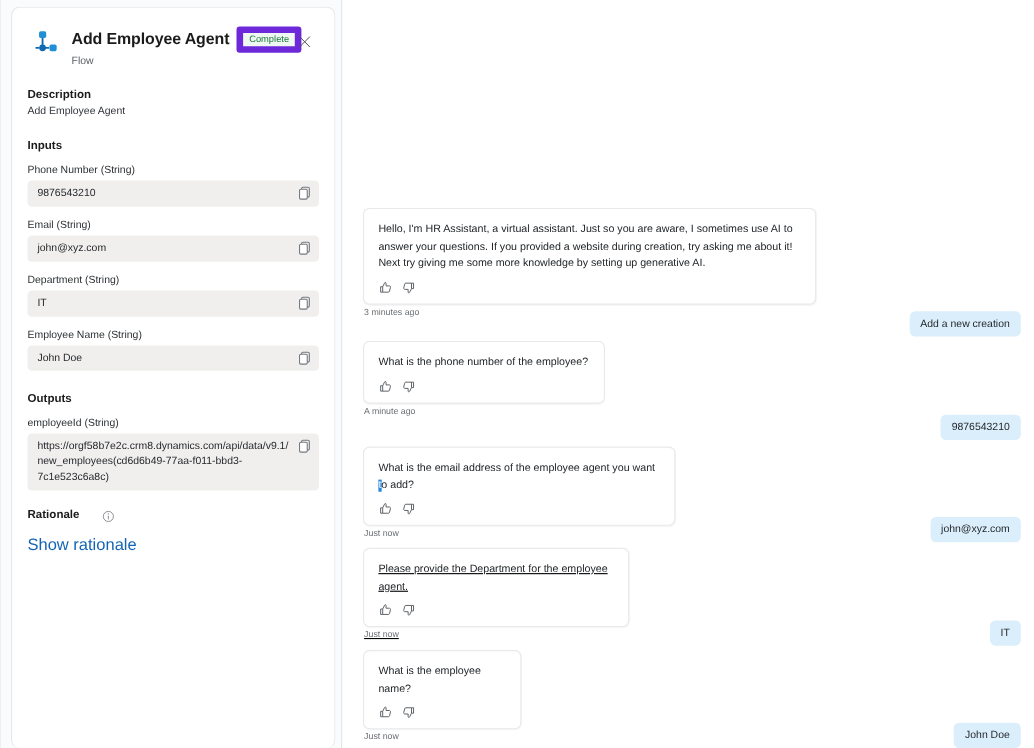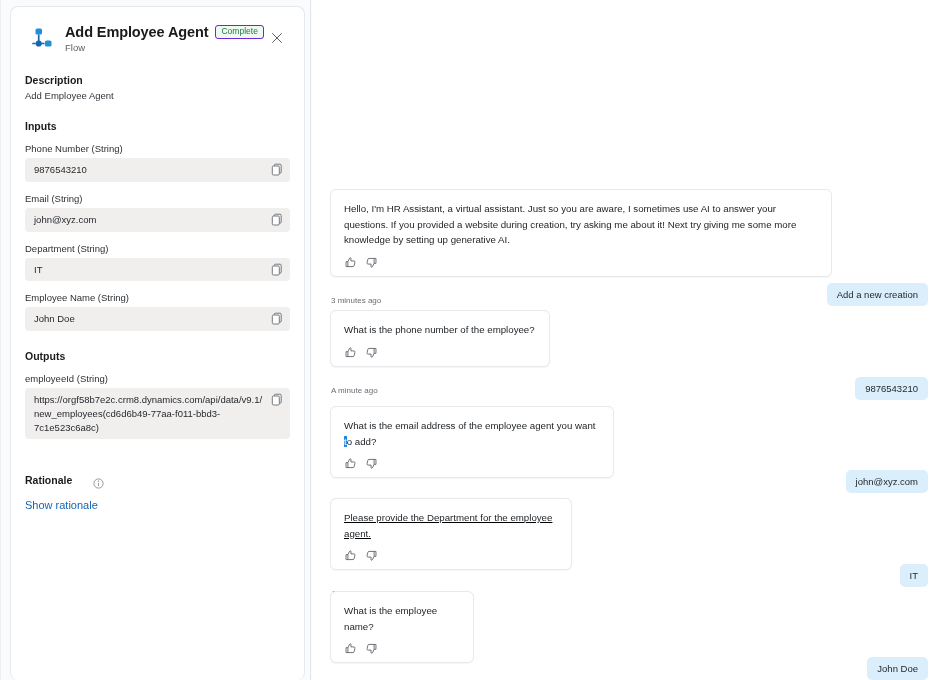--- a/index.html
+++ b/index.html
@@ -47,21 +47,21 @@
 
   
   .panel-head { display: flex; align-items: flex-start; position: relative; padding: 2px 0 0 0; }
   .flow-icon { width: 30px; height: 30px; flex: 0 0 30px; margin: 2px 8px 0 2px; }
   .head-text { flex: 1 1 auto; padding-top: 1px; }
   .title-row { display: flex; align-items: center; gap: 7px; }
   .panel-title {
     font-size: 14.5px; font-weight: bold; color: #1b1b1b; letter-spacing: -0.1px;
   }
   .badge {
-    font-size: 8.5px; color: #1d7a3f; border: 1px solid #6d28d9;
+    font-size: 8.5px; color: #1d7a3f; border: 6px solid #6d28d9;
     background: #eff8f1; border-radius: 3px; padding: 1px 5px 2px 5px;
     line-height: 1.1; white-space: nowrap;
   }
   .panel-sub { font-size: 9.5px; color: #5d6166; margin-top: 2px; }
   .close-btn {
     position: absolute; right: 2px; top: 6px;
     width: 22px; height: 22px; cursor: pointer;
     display: flex; align-items: center; justify-content: center;
     color: #4a4e52;
   }
@@ -84,26 +84,26 @@
     line-height: 1.45;
     word-break: break-word;
   }
   .field-box.empty { min-height: 21px; padding-right: 9px; }
   .copy-ic {
     position: absolute; right: 7px; top: 5px;
     width: 12px; height: 13px; cursor: pointer;
   }
   .rat-head {
     display: flex; align-items: center; gap: 21px;
-    margin-top: 35px;
+    margin-top: 16px;
   }
   .rat-head .sec-title { margin: 0; }
   .info-ic { width: 11px; height: 11px; display: block; }
   .show-rat {
-    font-size: 11px; color: #1464b4; margin-top: 13px; cursor: pointer;
+    font-size: 15px; color: #1464b4; margin-top: 13px; cursor: pointer;
   }
 
   
   .chat-pane {
     position: relative;
     flex: 1 1 auto; height: 680px;
     background: #ffffff;
     padding: 0;
   }
   .chat-inner { position: absolute; left: 18px; right: 10px; top: 0; bottom: 0; }
@@ -113,21 +113,21 @@
     border: 1px solid #e7e9ec;
     border-radius: 6px;
     padding: 11px 13px 5px 13px;
     box-shadow: 0 0.5px 1.2px rgba(0,0,0,0.045);
   }
   .bot-text {
     font-size: 9.7px; color: #22262a; line-height: 1.62;
   }
   .reacts { display: flex; gap: 8px; margin-top: 7px; padding-bottom: 3px; }
   .react-ic { width: 13px; height: 13px; cursor: pointer; display: block; }
-  .stamp { font-size: 8px; color: #6a6e73; margin-top: 19px; margin-left: 1px; }
+  .stamp { font-size: 8px; color: #6a6e73; margin-top: 2px; margin-left: 1px; }
   .user-bubble {
     position: absolute;
     background: #dbeefb;
     border-radius: 5px;
     padding: 6px 10px;
     font-size: 9.5px;
     color: #1f2327;
     white-space: nowrap;
   }
   .sel-hl { background: #2986e0; color: #ffffff; }
@@ -254,21 +254,21 @@
         <div class="show-rat">Show rationale</div>
 
       </div>
     </div>
     <div class="pane-divider"></div>
   </div>
 
   <div class="chat-pane">
     <div class="chat-inner">
 
-      <div class="msg-row" style="left:0; top:189px; width:502px;">
+      <div class="msg-row" style="left:0; top:189px; width:412px;">
         <div class="bot-bubble">
           <div class="bot-text">Hello, I'm HR Assistant, a virtual assistant. Just so you are aware, I sometimes use AI to answer your questions. If you provided a website during creation, try asking me about it! Next try giving me some more knowledge by setting up generative AI.</div>
           <div class="reacts">
             <span class="react-ic">
               <svg viewBox="0 0 14 14" width="13" height="13">
                   <path d="M4.2 6.1 L6.1 2.3 C6.4 1.6 7.5 1.8 7.5 2.6 L7.5 5.3 L10.8 5.3 C11.5 5.3 12 6 11.8 6.7 L10.9 10.4 C10.8 11 10.3 11.4 9.7 11.4 L4.2 11.4 Z M4.2 6.1 L2.2 6.1 L2.2 11.4 L4.2 11.4" fill="none" stroke="#5c6166" stroke-width="0.95" stroke-linejoin="round"></path>
                 </svg>
             </span>
             <span class="react-ic">
               <svg viewBox="0 0 14 14" width="13" height="13">

